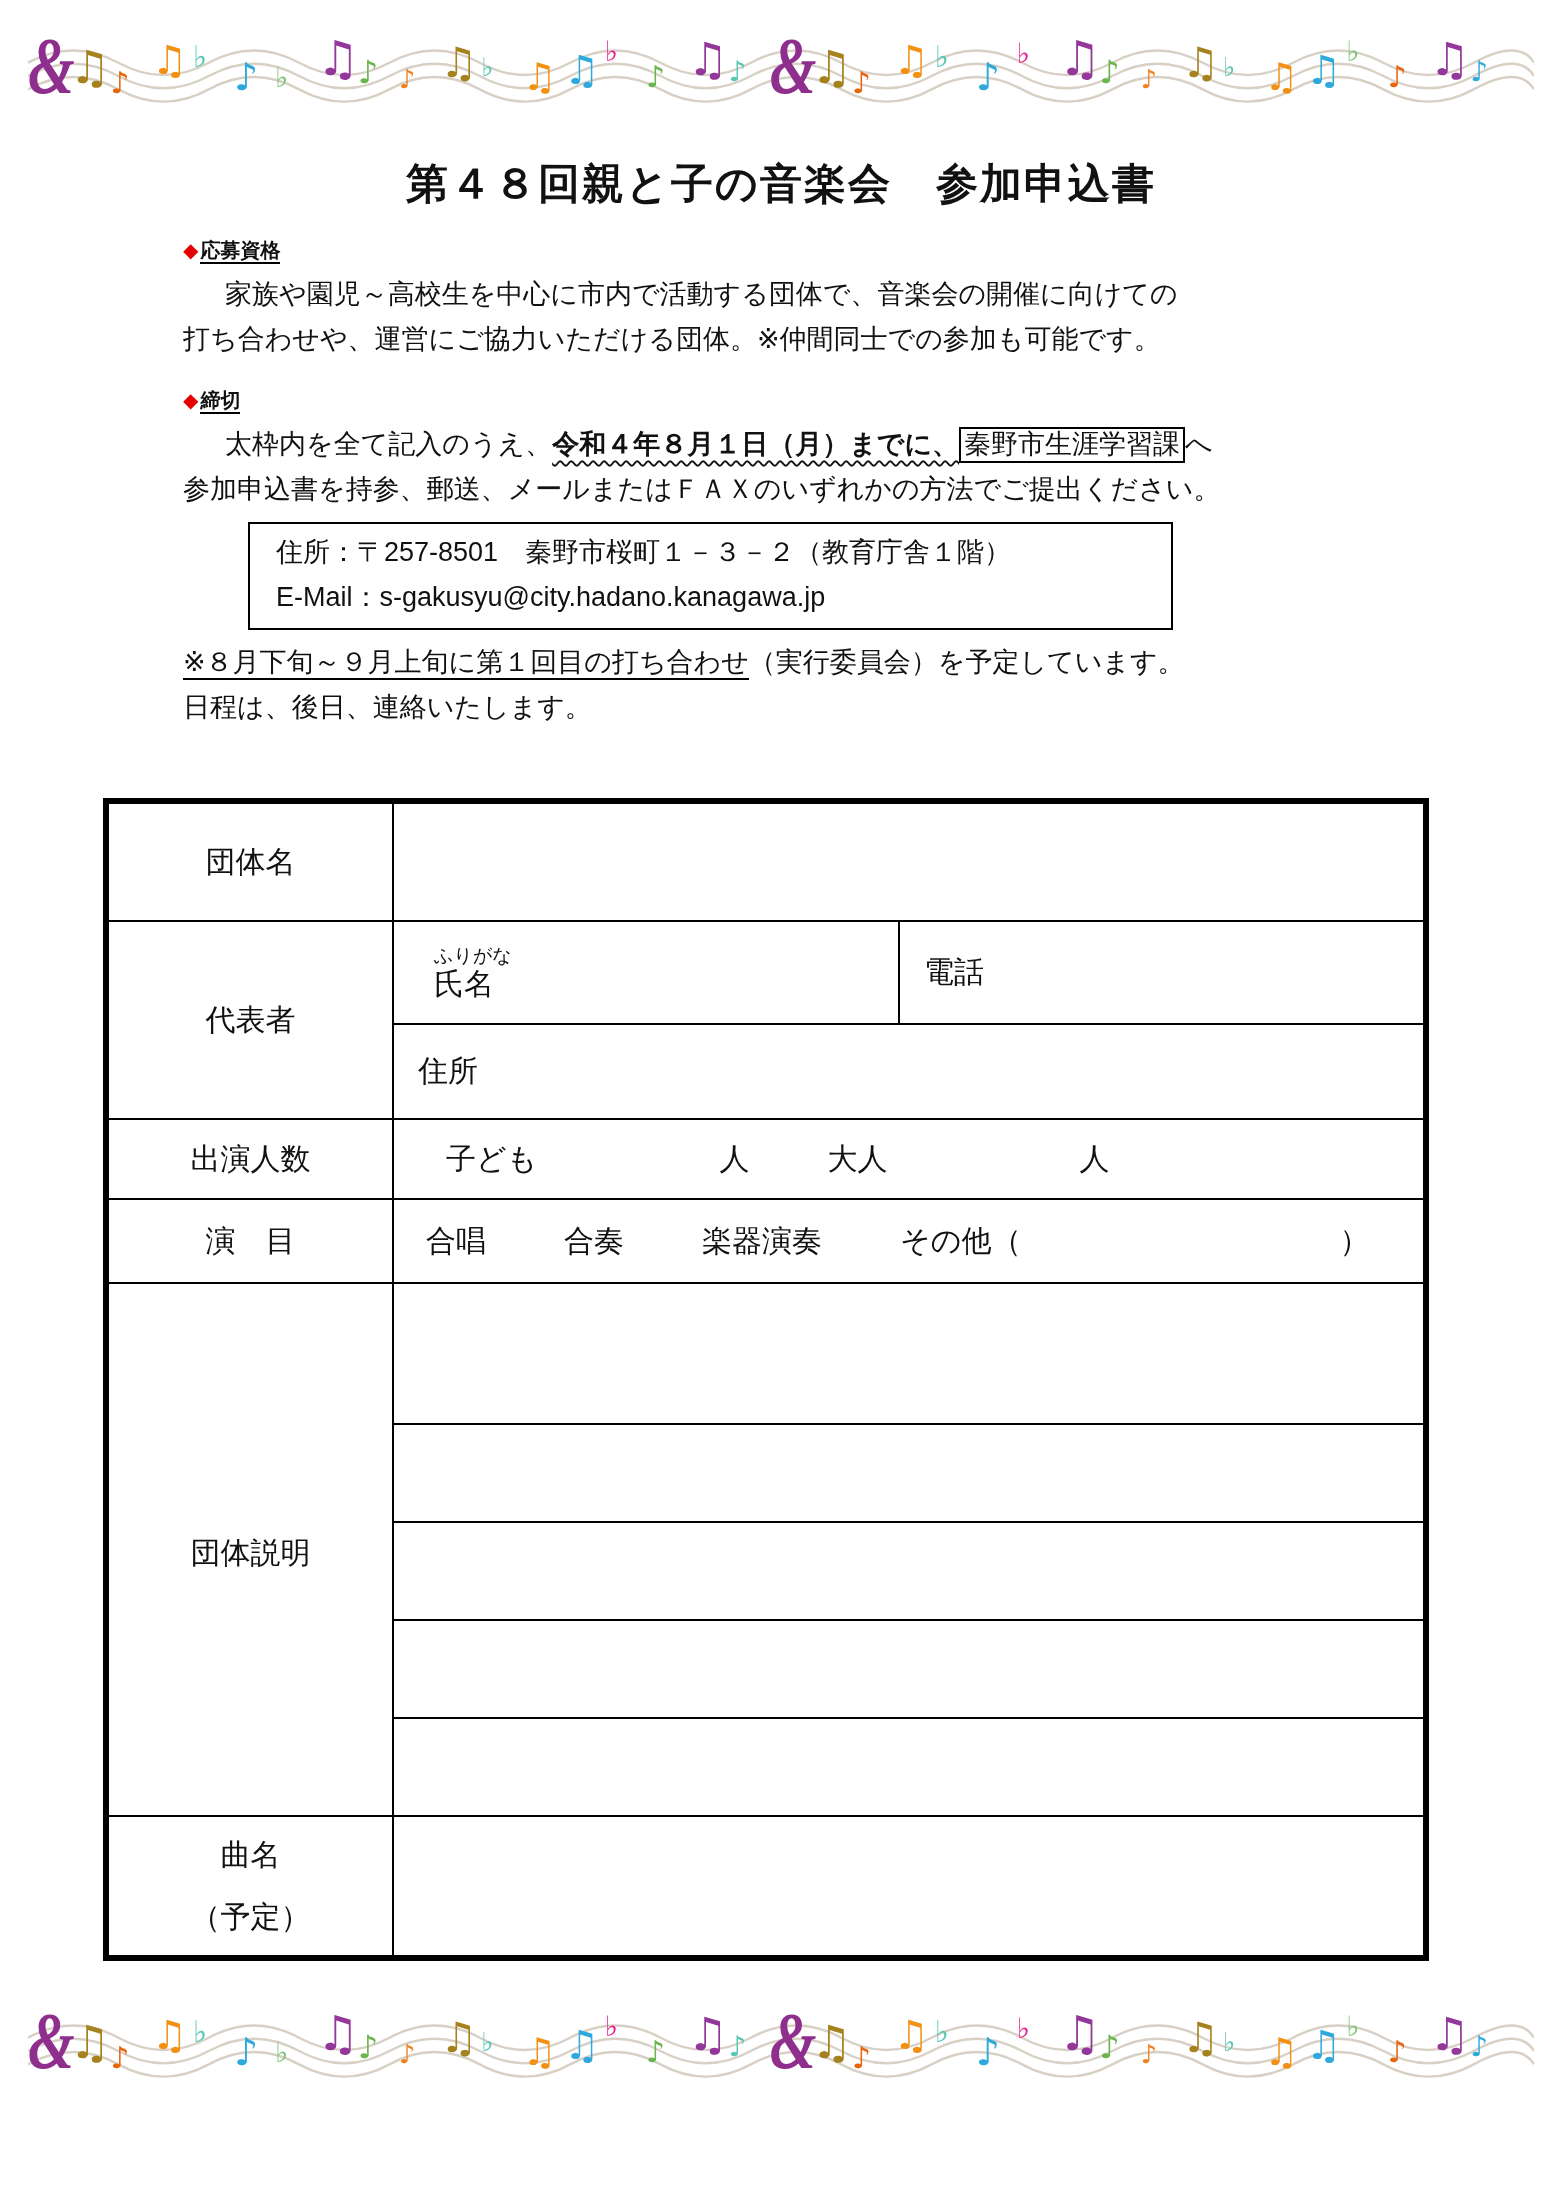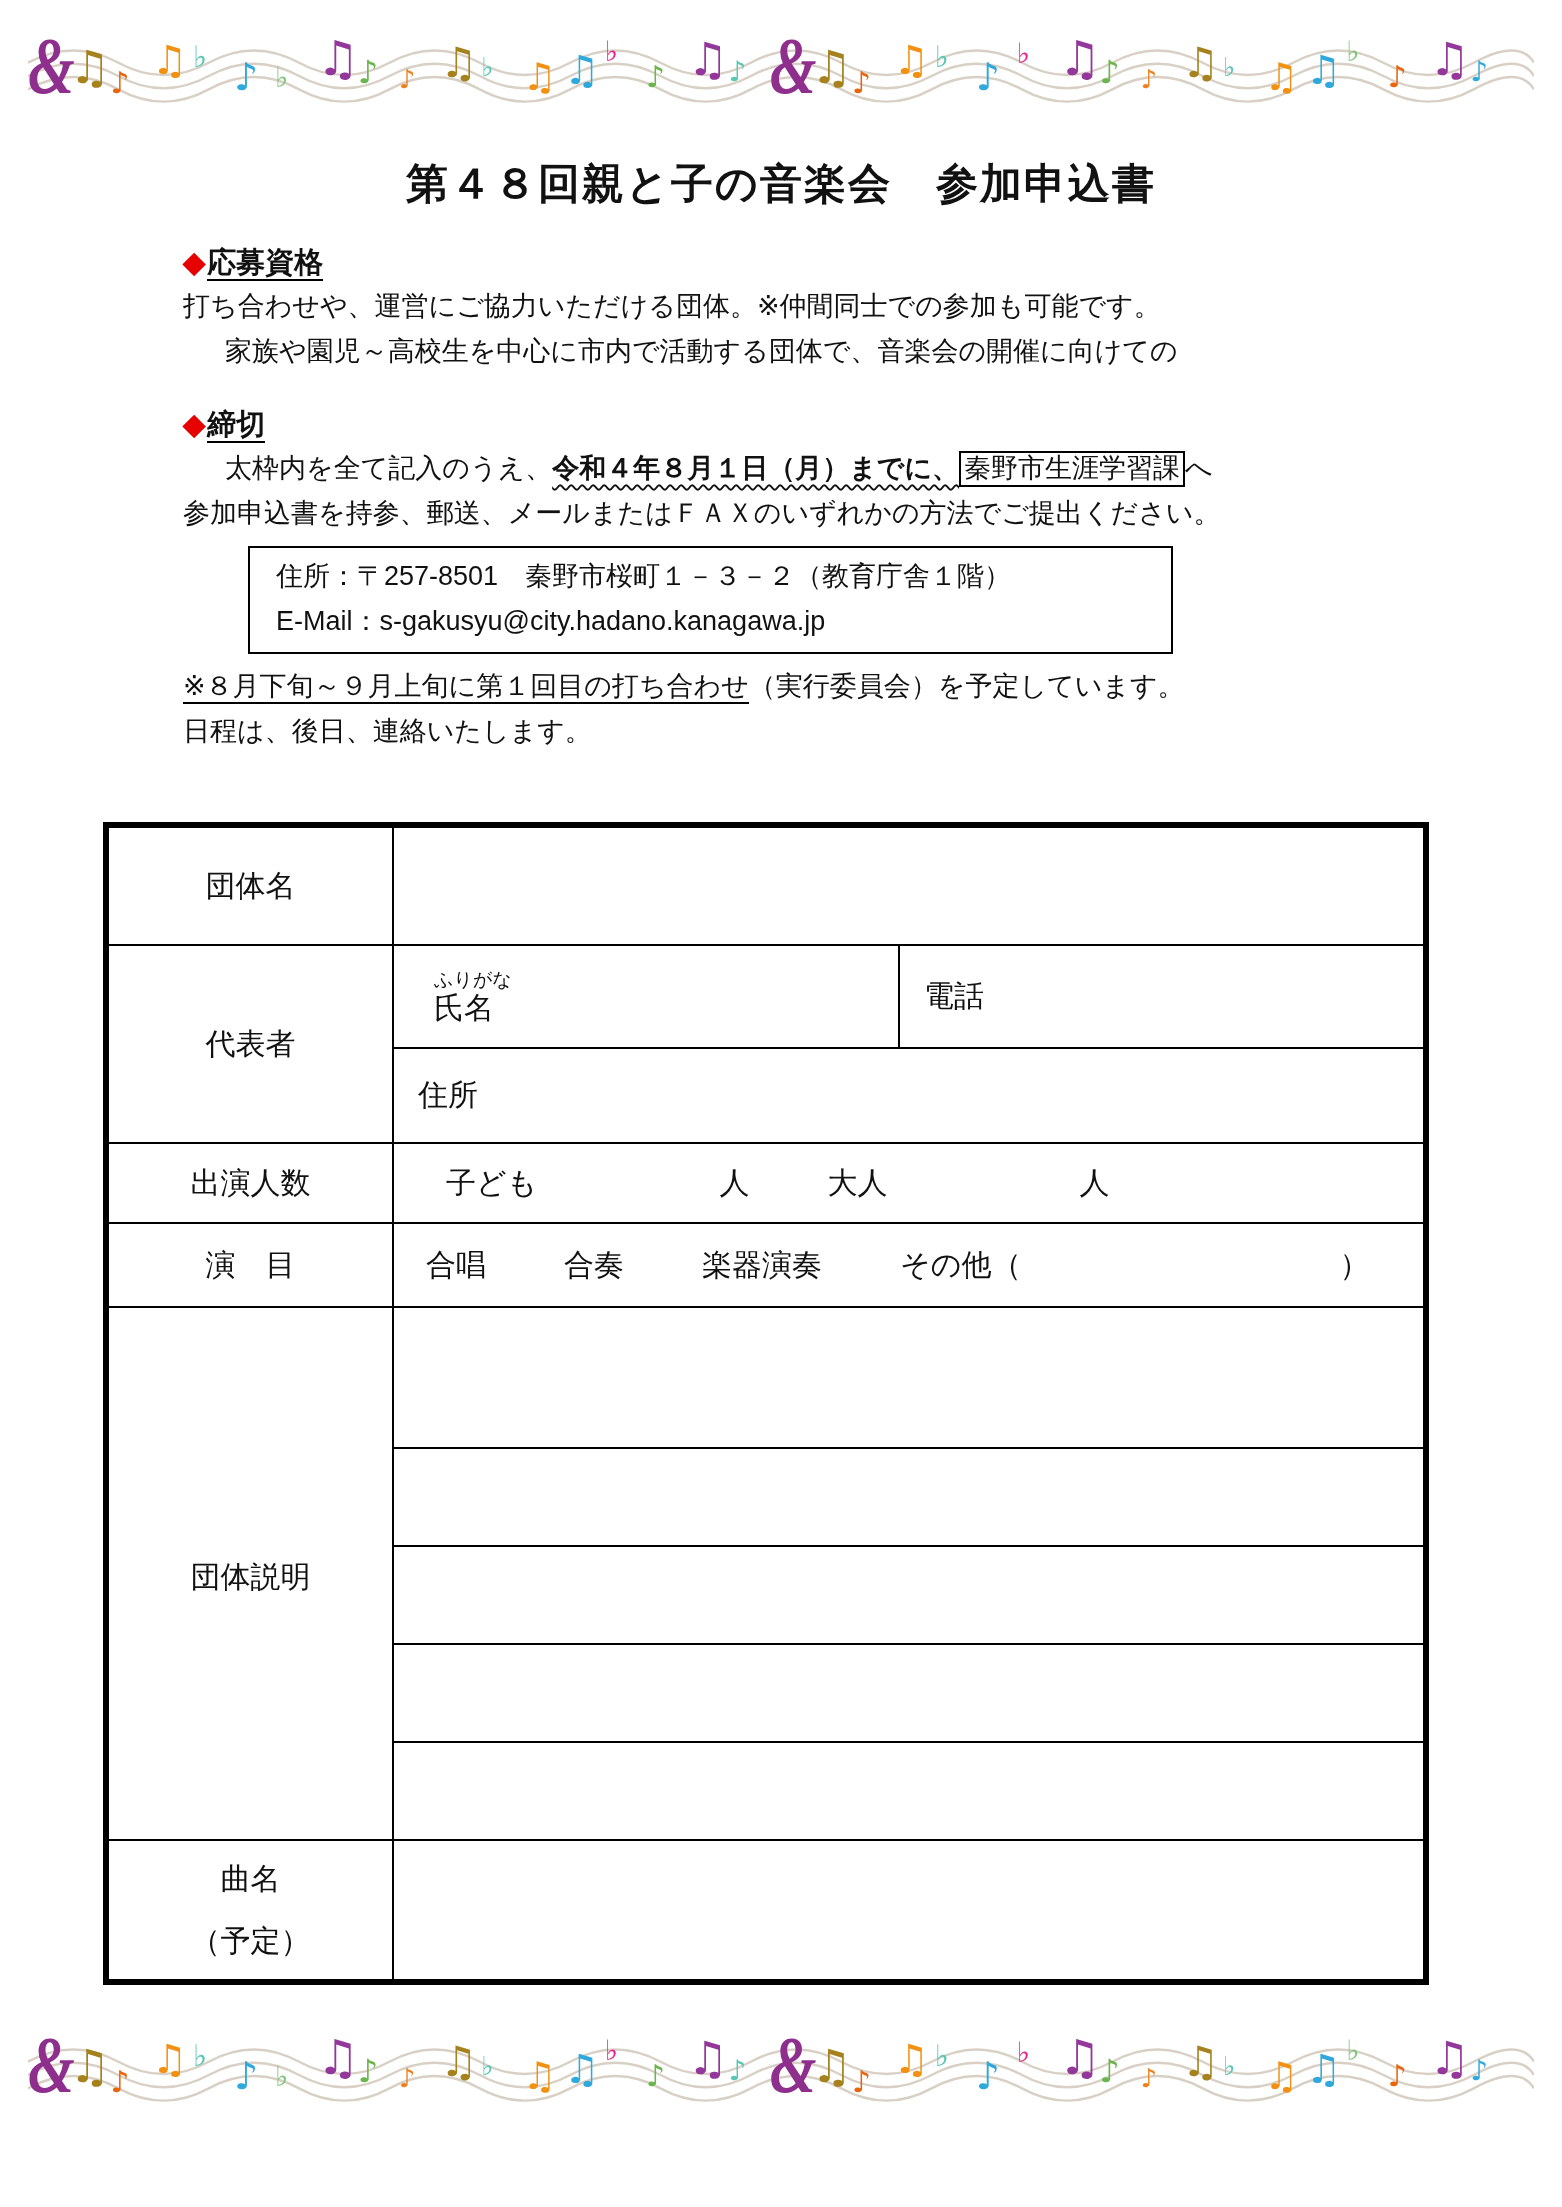--- a/index.html
+++ b/index.html
@@ -21,21 +21,21 @@
   .banner .note { position:absolute; line-height:1; font-weight:bold;
                   font-family:"DejaVu Sans",sans-serif; }
   .banner .note.clef { font-family:"Liberation Serif","DejaVu Serif",serif;
                        font-style:italic; transform:scaleY(1.35); }
 
   
   .content { margin:0 103px; }
   .title { text-align:center; font-size:42px; font-weight:bold;
            letter-spacing:2px; margin-top:38px; }
   .textblock { padding-left:80px; padding-right:20px; font-size:27px; line-height:45px; }
-  .heading { margin-top:28px; font-size:29px; font-weight:bold; line-height:44px;font-family:Liberation Serif, serif; }
+  .heading { margin-top:16px; font-size:20px; font-weight:bold; line-height:44px; }
   .heading .diamond { color:#e60000; margin-right:2px; }
   .heading .h-text { border-bottom:2.5px solid #000; padding-bottom:1px; }
   p.line { white-space:nowrap; }
   p.indent { text-indent:42px; }
   .deadline-em { font-weight:bold; text-decoration:underline; text-decoration-style:wavy;
                  text-decoration-thickness:1.5px; text-underline-offset:7px; }
   .boxed { border:2px solid #000; padding:0 3px 2px 3px; }
   .uline { border-bottom:2px solid #000; padding-bottom:1px; }
 
   .contact-box { margin-left:65px; margin-top:10px; width:925px;
@@ -129,22 +129,22 @@
 
   <div class="content">
 
     <h1 class="title">第４８回親と子の音楽会　参加申込書</h1>
 
     <div class="textblock">
 
       <div class="heading">
         <span class="diamond">◆</span><span class="h-text">応募資格</span>
       </div>
+      <p class="line indent">家族や園児～高校生を中心に市内で活動する団体で、音楽会の開催に向けての</p>
       <p class="line">打ち合わせや、運営にご協力いただける団体。※仲間同士での参加も可能です。</p>
-      <p class="line indent">家族や園児～高校生を中心に市内で活動する団体で、音楽会の開催に向けての</p>
 
       <div class="heading">
         <span class="diamond">◆</span><span class="h-text">締切</span>
       </div>
       <p class="line indent"><span>太枠内を全て記入のうえ、</span><span class="deadline-em">令和４年８月１日（月）までに、</span><span class="boxed">秦野市生涯学習課</span><span>へ</span></p>
       <p class="line">参加申込書を持参、郵送、メールまたはＦＡＸのいずれかの方法でご提出ください。</p>
 
       <div class="contact-box">
         <p>住所：〒257-8501　秦野市桜町１－３－２（教育庁舎１階）</p>
         <p>E-Mail：s-gakusyu@city.hadano.kanagawa.jp</p>

